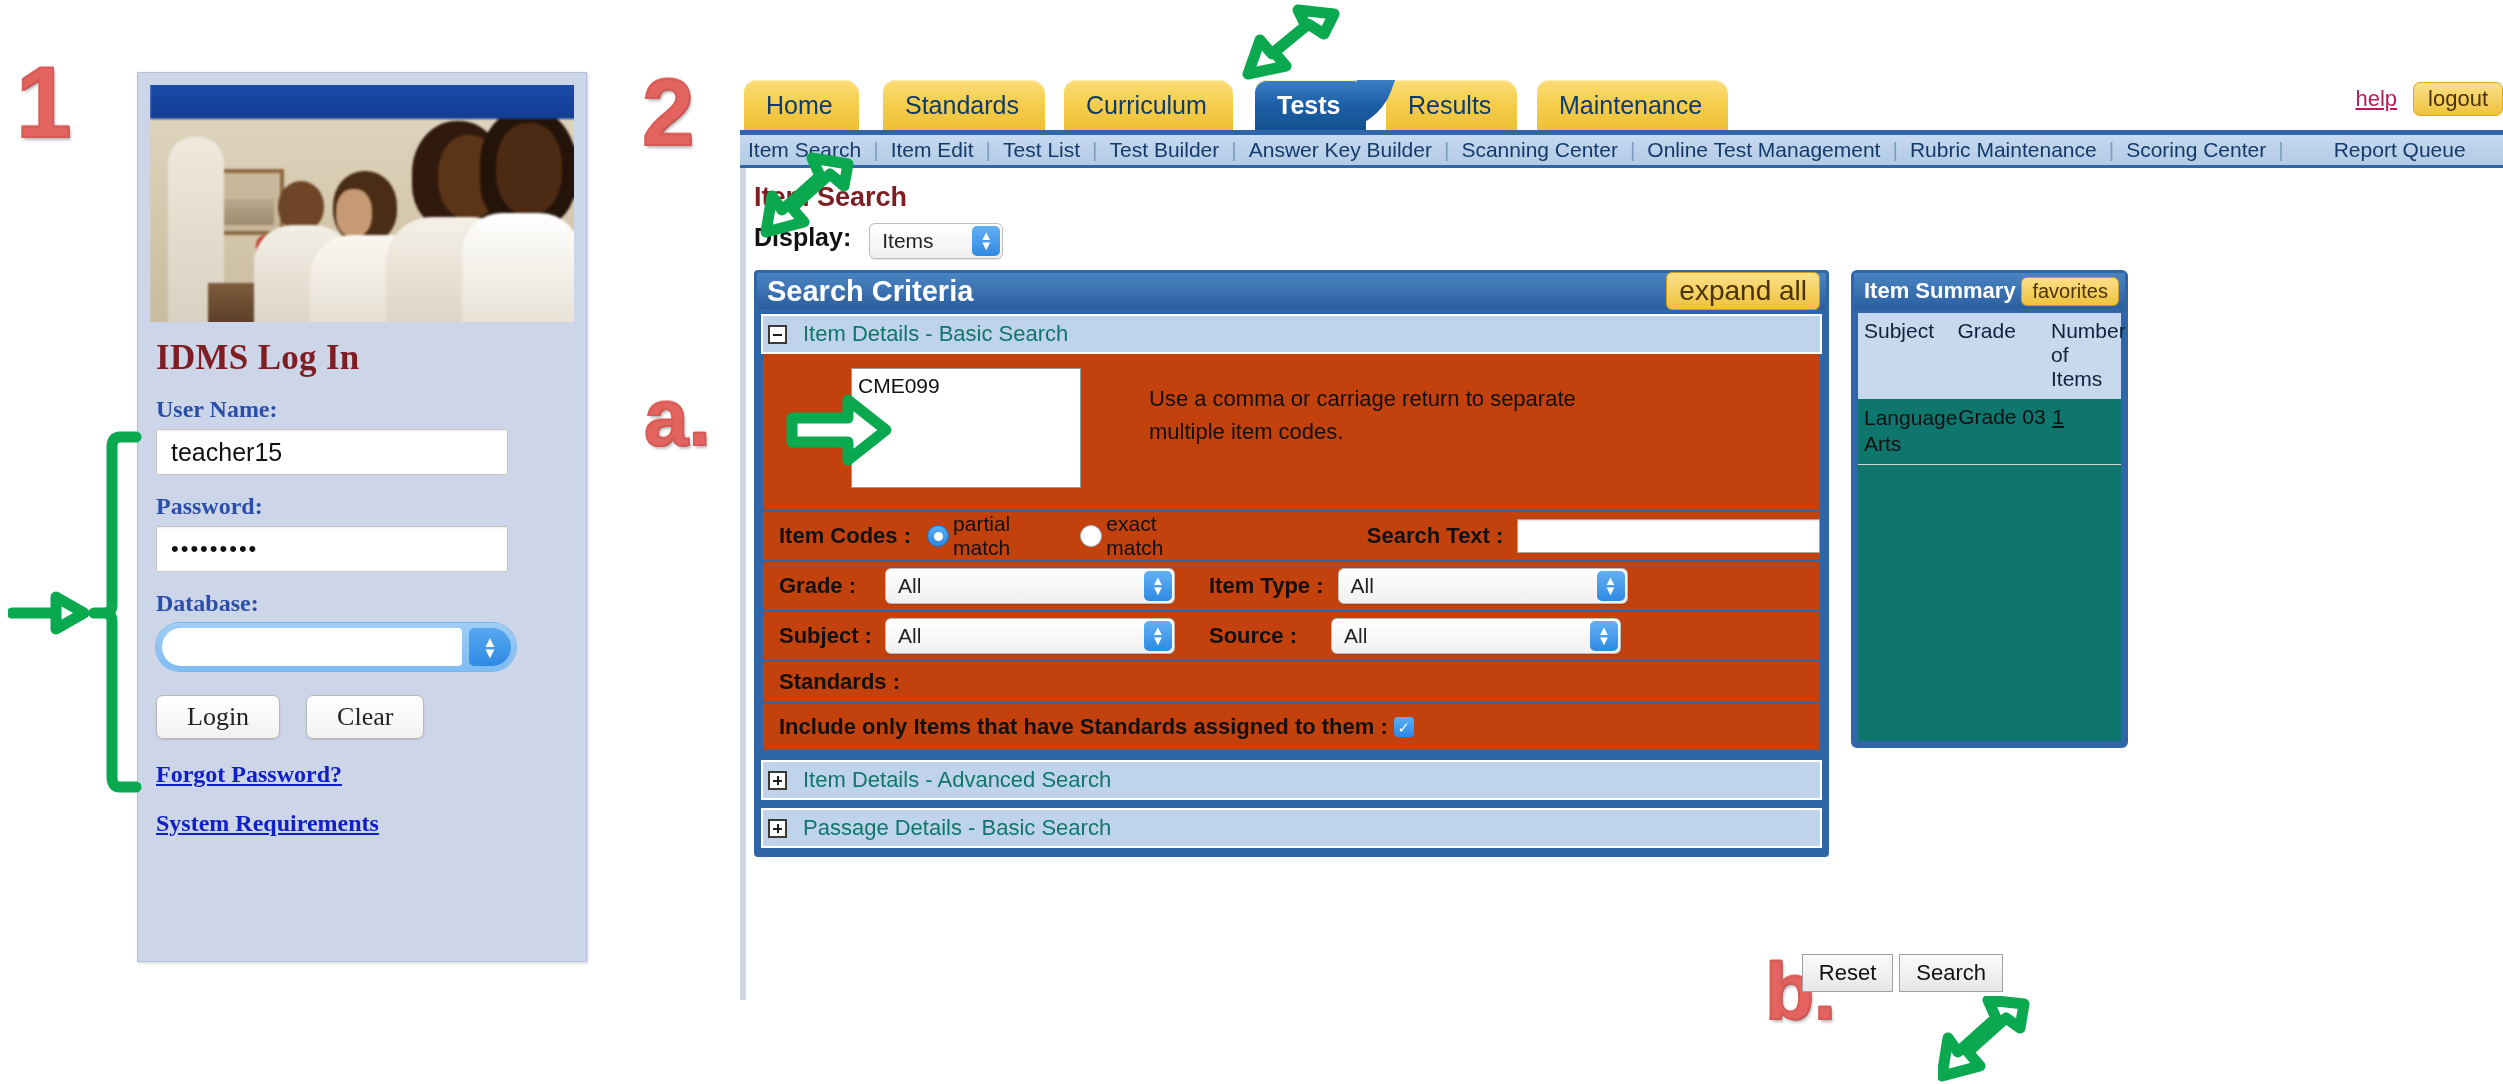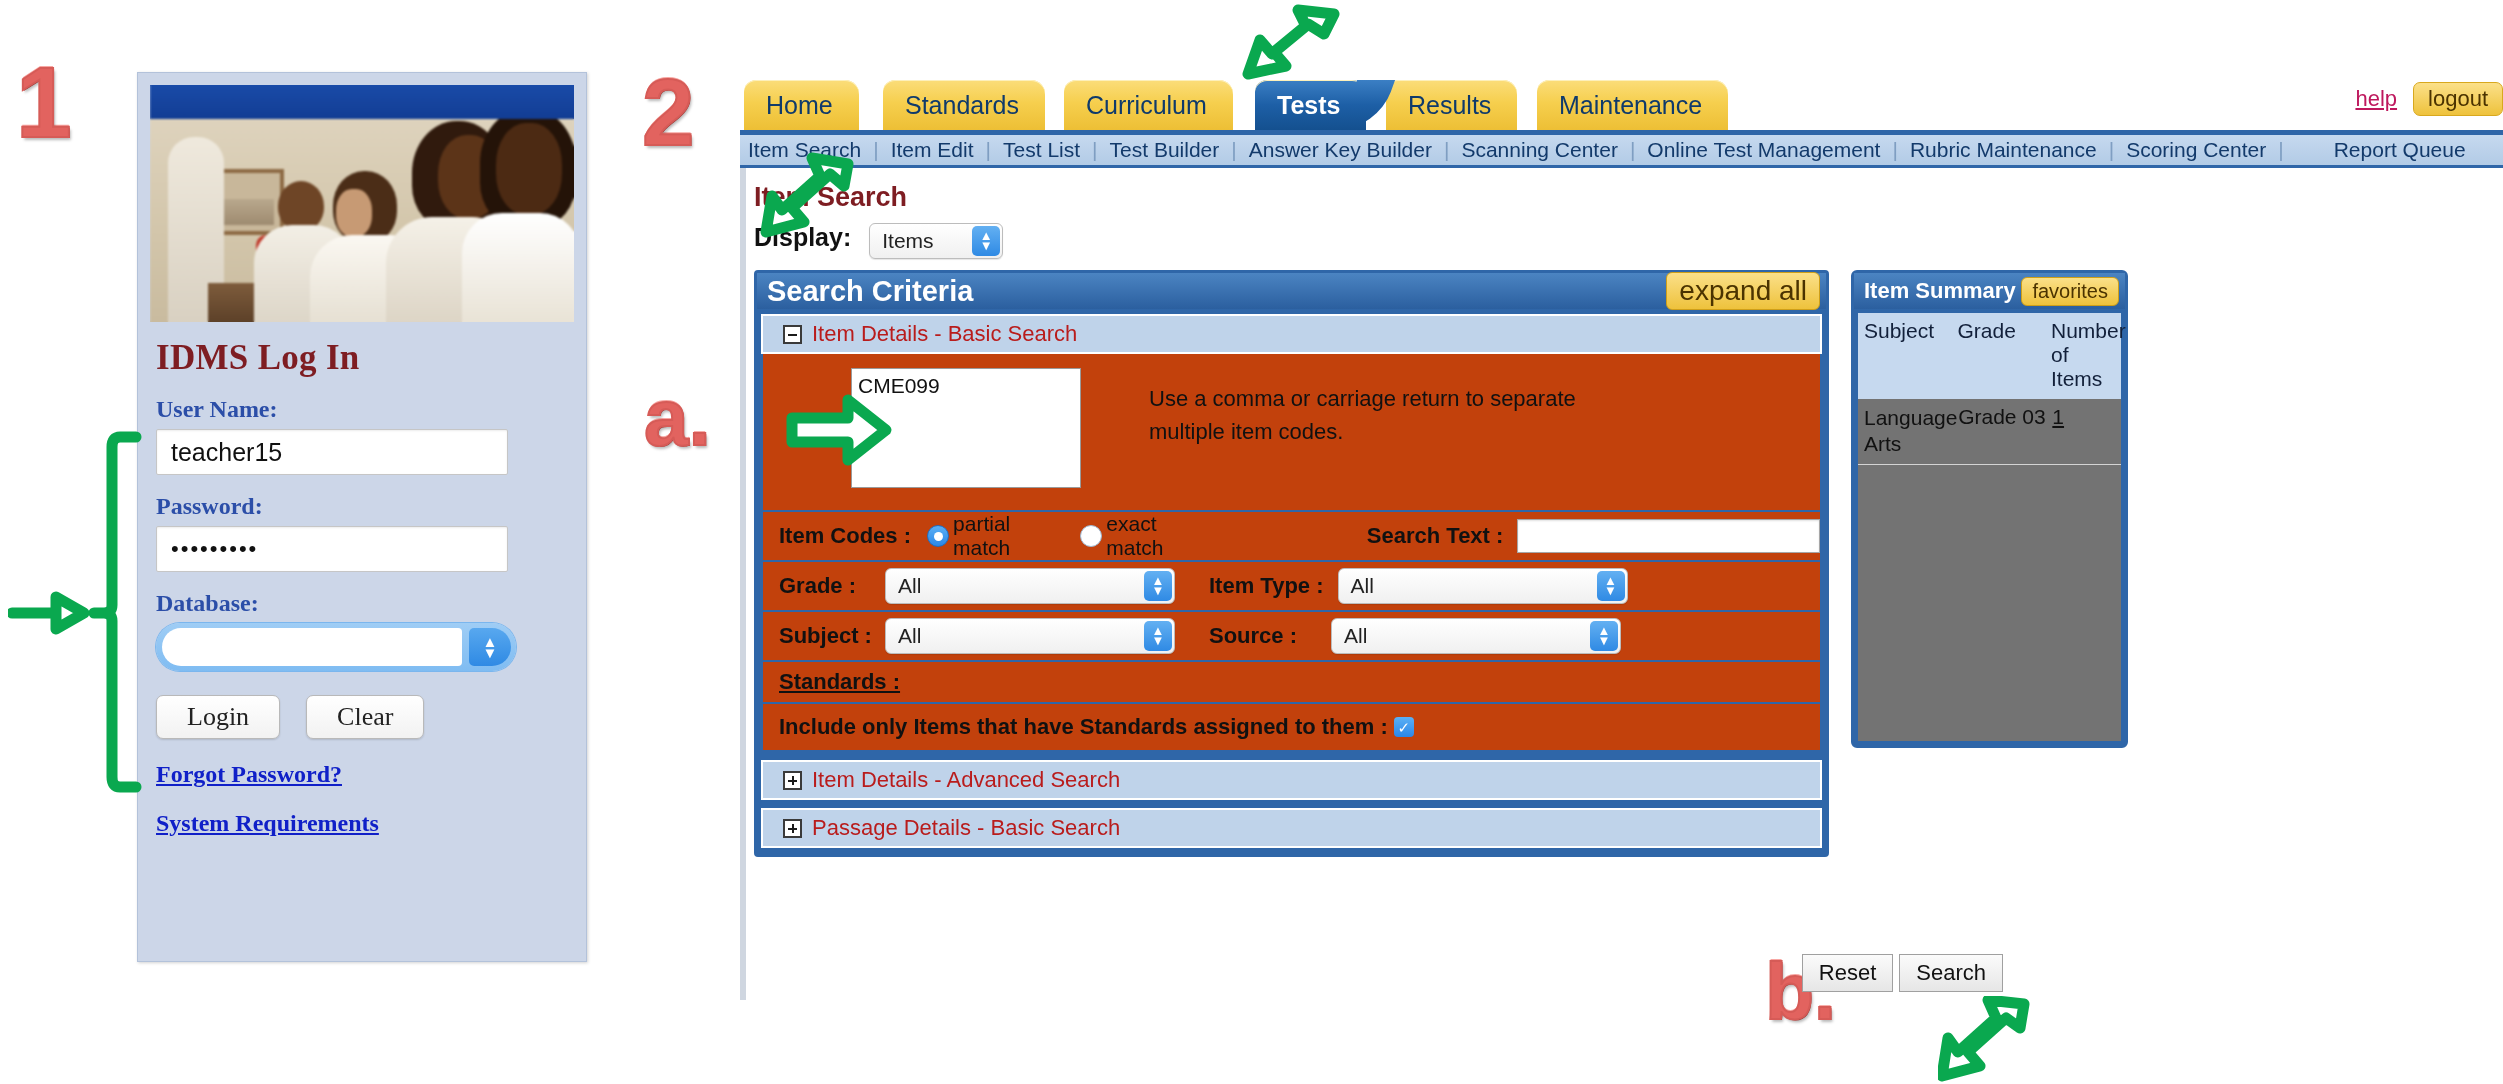--- a/index.html
+++ b/index.html
@@ -312,23 +312,23 @@
     font-size: 28px; color:#4b3300;
     background: linear-gradient(180deg,#fbe089,#eec23c);
     border:1px solid #cf9f18; border-radius: 6px;
     padding: 2px 12px; cursor:pointer;
   }
   .sec-header {
     background: #bfd3ea;
     border: 2px solid #ffffff;
     margin: 5px 4px 0 4px;
     height: 40px;
-    display:flex; align-items:center; gap: 10px;
-    padding-left: 20px;
-    font-size: 22px; color:#b91c1c;
+    display:flex; align-items:center; gap: 16px;
+    padding-left: 5px;
+    font-size: 22px; color:#0f766e;
     cursor:pointer;
   }
   .pm-box {
     width: 19px; height: 19px; border:2px solid #3a3a3a; background:#fff;
     position: relative; flex: 0 0 auto;
   }
   .pm-box:before {
     content:""; position:absolute; left:3px; right:3px; top:7px; height:2px; background:#1b1b1b;
   }
   .pm-box.plus:after {
@@ -384,21 +384,21 @@
   .chk {
     width: 20px; height:20px; border-radius: 4px;
     background: linear-gradient(180deg,#5bb0f5,#2b87e8);
     display:inline-flex; align-items:center; justify-content:center;
     color:#fff; font-size:15px; line-height:1;
     margin-left: 6px;
     cursor:pointer;
   }
   .std-link {
     font-size: 22px; font-weight:bold; color:#111;
-    text-decoration: underline; cursor:pointer;
+    cursor:pointer;
   }
 
   
   #summary-box {
     width: 277px;
     background: #2f66a8;
     border: 3px solid #2f66a8;
     border-radius: 6px;
     height: 478px;
   }
@@ -407,21 +407,21 @@
     padding: 0 6px 0 10px;
     background: linear-gradient(180deg,#4b84c2,#2b5f9f);
   }
   #summary-title { color:#fff; font-size: 22px; font-weight:bold; }
   #favorites-btn {
     font-size: 20px; color:#4b3300;
     background: linear-gradient(180deg,#fbe089,#eec23c);
     border:1px solid #cf9f18; border-radius: 6px;
     padding: 2px 10px; cursor:pointer;
   }
-  #summary-table { margin: 4px 4px 0 4px; background:#737373; height: 428px; }
+  #summary-table { margin: 4px 4px 0 4px; background:#0f766e; height: 428px; }
   #summary-thead {
     display:flex; background:#c6d9ef; font-size: 21px; color:#12203a;
     padding: 6px 0 8px 0;
   }
   #summary-thead .c1 { width: 102px; padding-left:6px; }
   #summary-thead .c2 { width: 96px; }
   #summary-thead .c3 { width: 70px; }
   .sum-row {
     display:flex; font-size: 21px; color:#111; padding: 6px 0 6px 0;
     border-bottom: 1px solid #d4d4d4;

